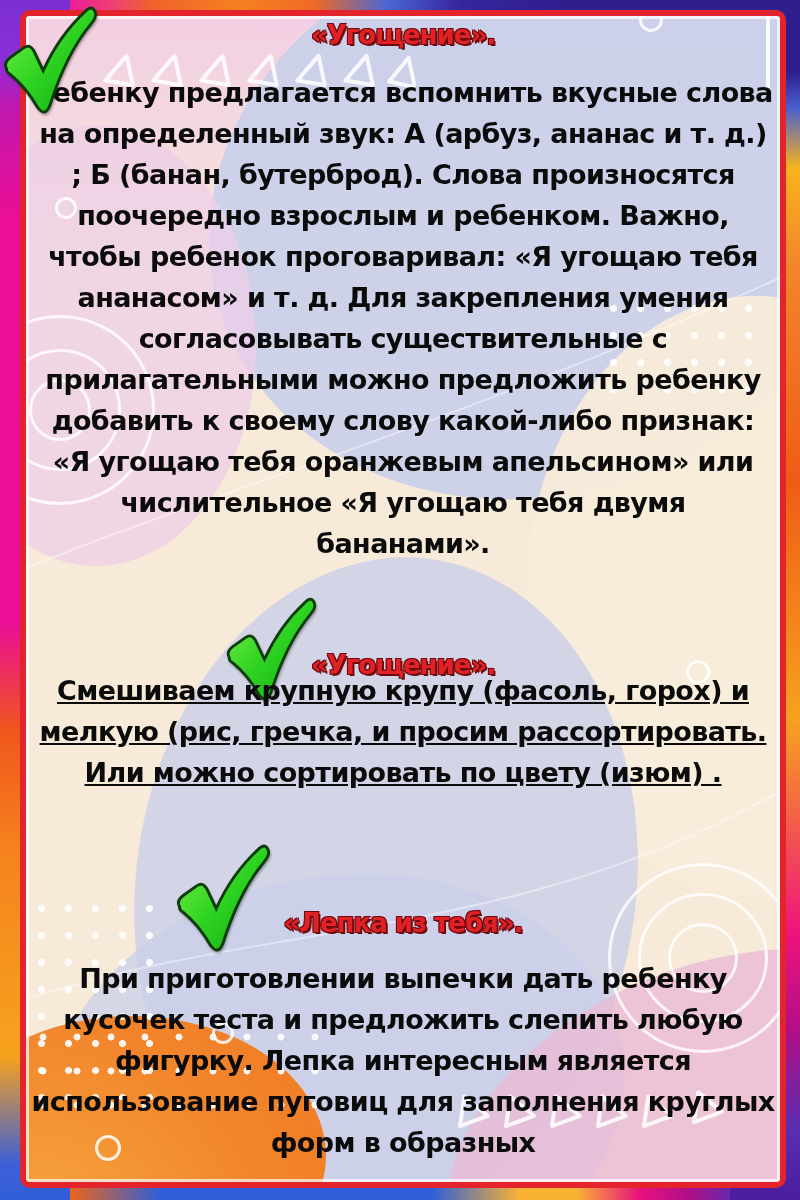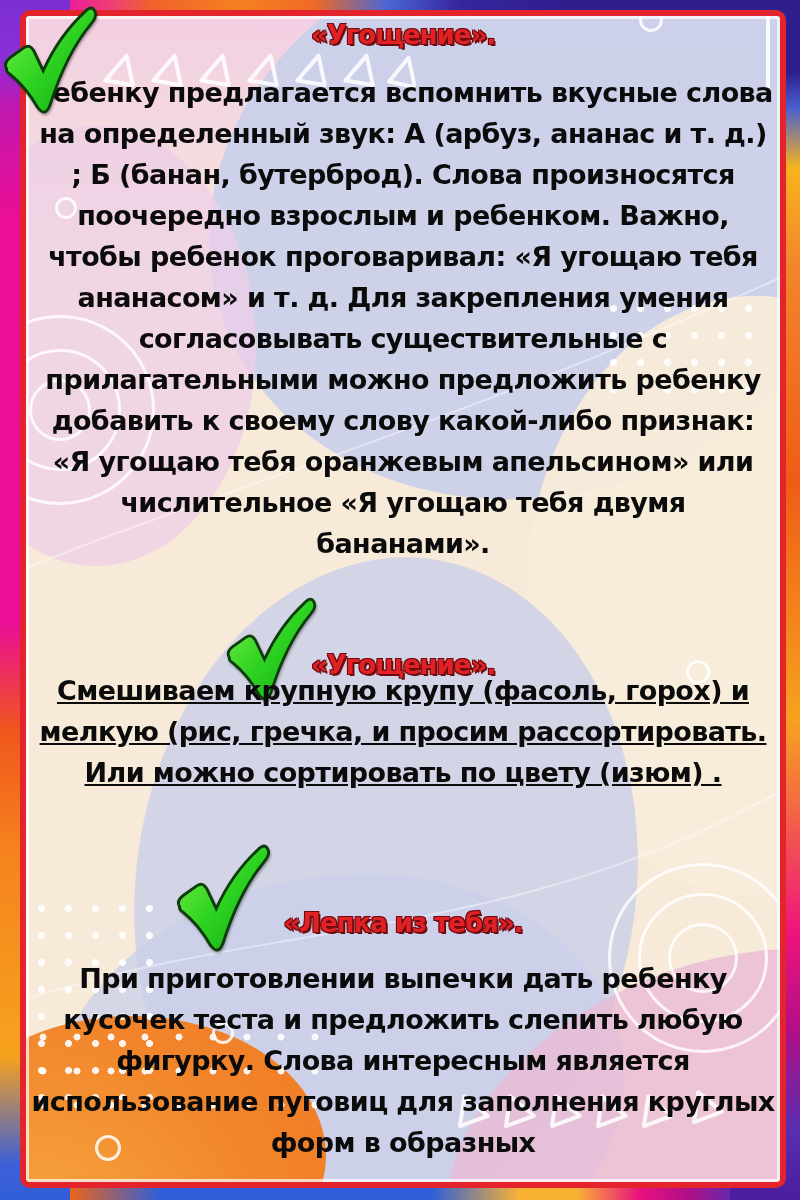--- a/index.html
+++ b/index.html
@@ -168,17 +168,17 @@
       <svg class="chk chk2" viewBox="0 0 104 120">
         <use href="#chkp" fill="url(#gg)" stroke="#0c3b0c" stroke-width="3"></use>
       </svg>
       <h2 class="title t2">«Угощение».</h2>
       <p class="body-text b2">Смешиваем крупную крупу (фасоль, горох) и мелкую (рис, гречка, и просим рассортировать. Или можно сортировать по цвету (изюм) .</p>
 
       <svg class="chk chk3" viewBox="0 0 104 120">
         <use href="#chkp" fill="url(#gg)" stroke="#0c3b0c" stroke-width="3"></use>
       </svg>
       <h2 class="title t3">«Лепка из тебя».</h2>
-      <p class="body-text b3">При приготовлении выпечки дать ребенку кусочек теста и предложить слепить любую фигурку. Слова интересным является использование пуговиц для заполнения круглых форм в образных</p>
+      <p class="body-text b3">При приготовлении выпечки дать ребенку кусочек теста и предложить слепить любую фигурку. Лепка интересным является использование пуговиц для заполнения круглых форм в образных</p>
 
     </div>
   </div>
 </div>
 
 </body></html>

